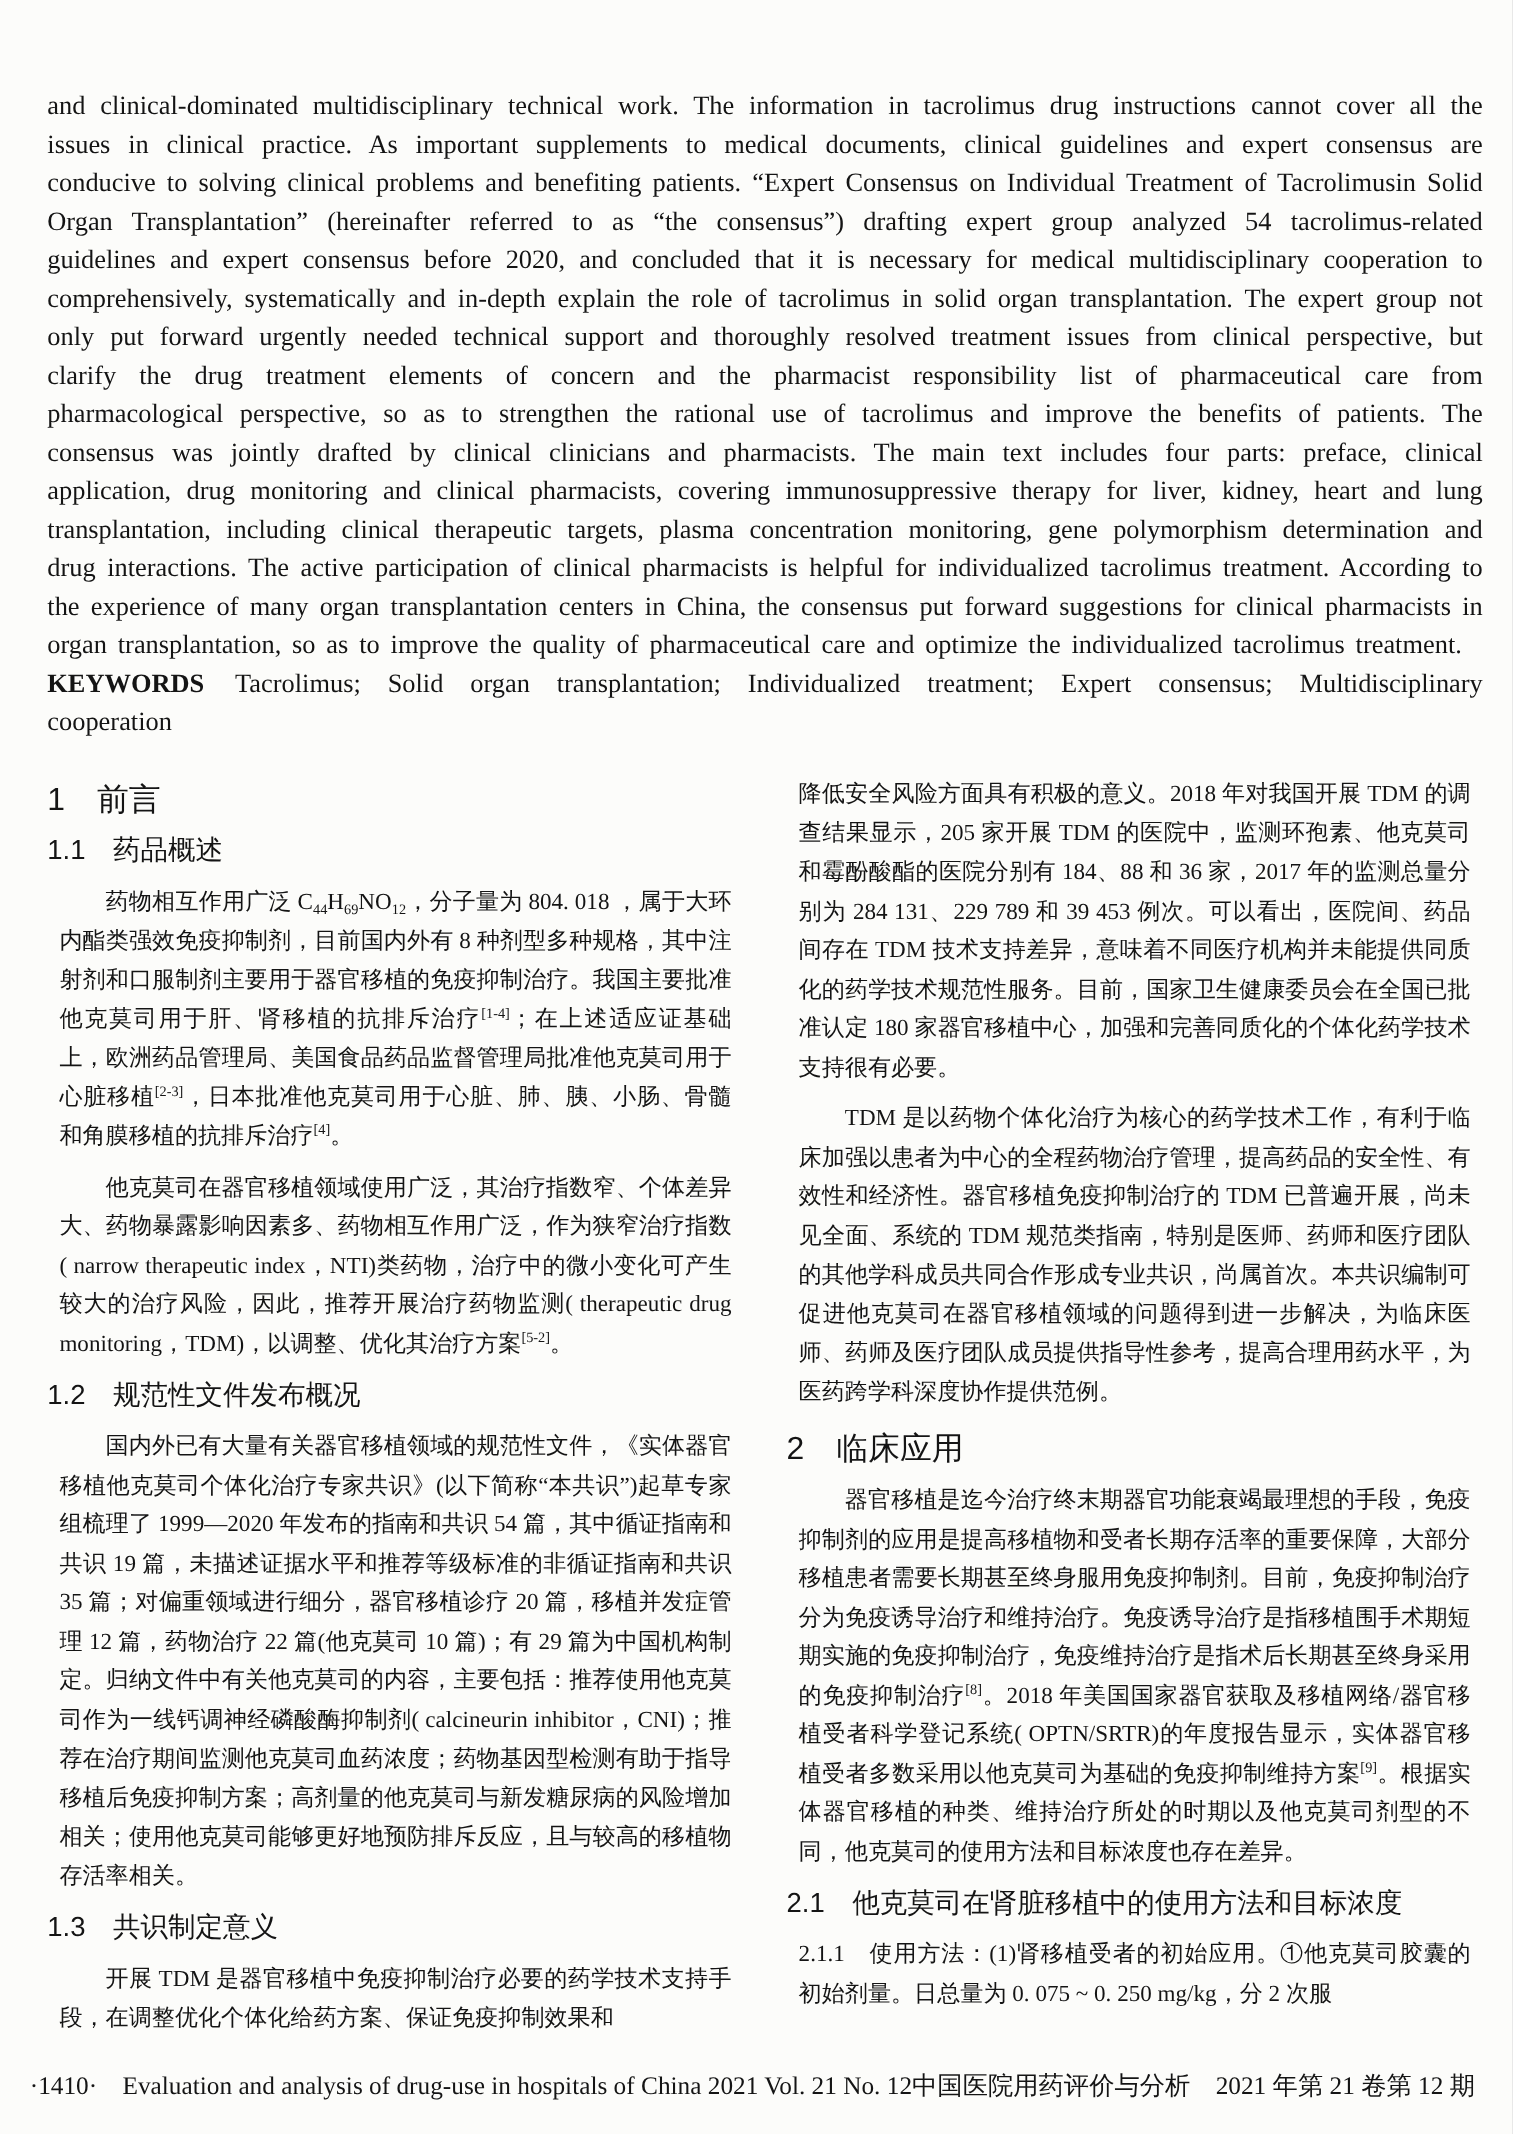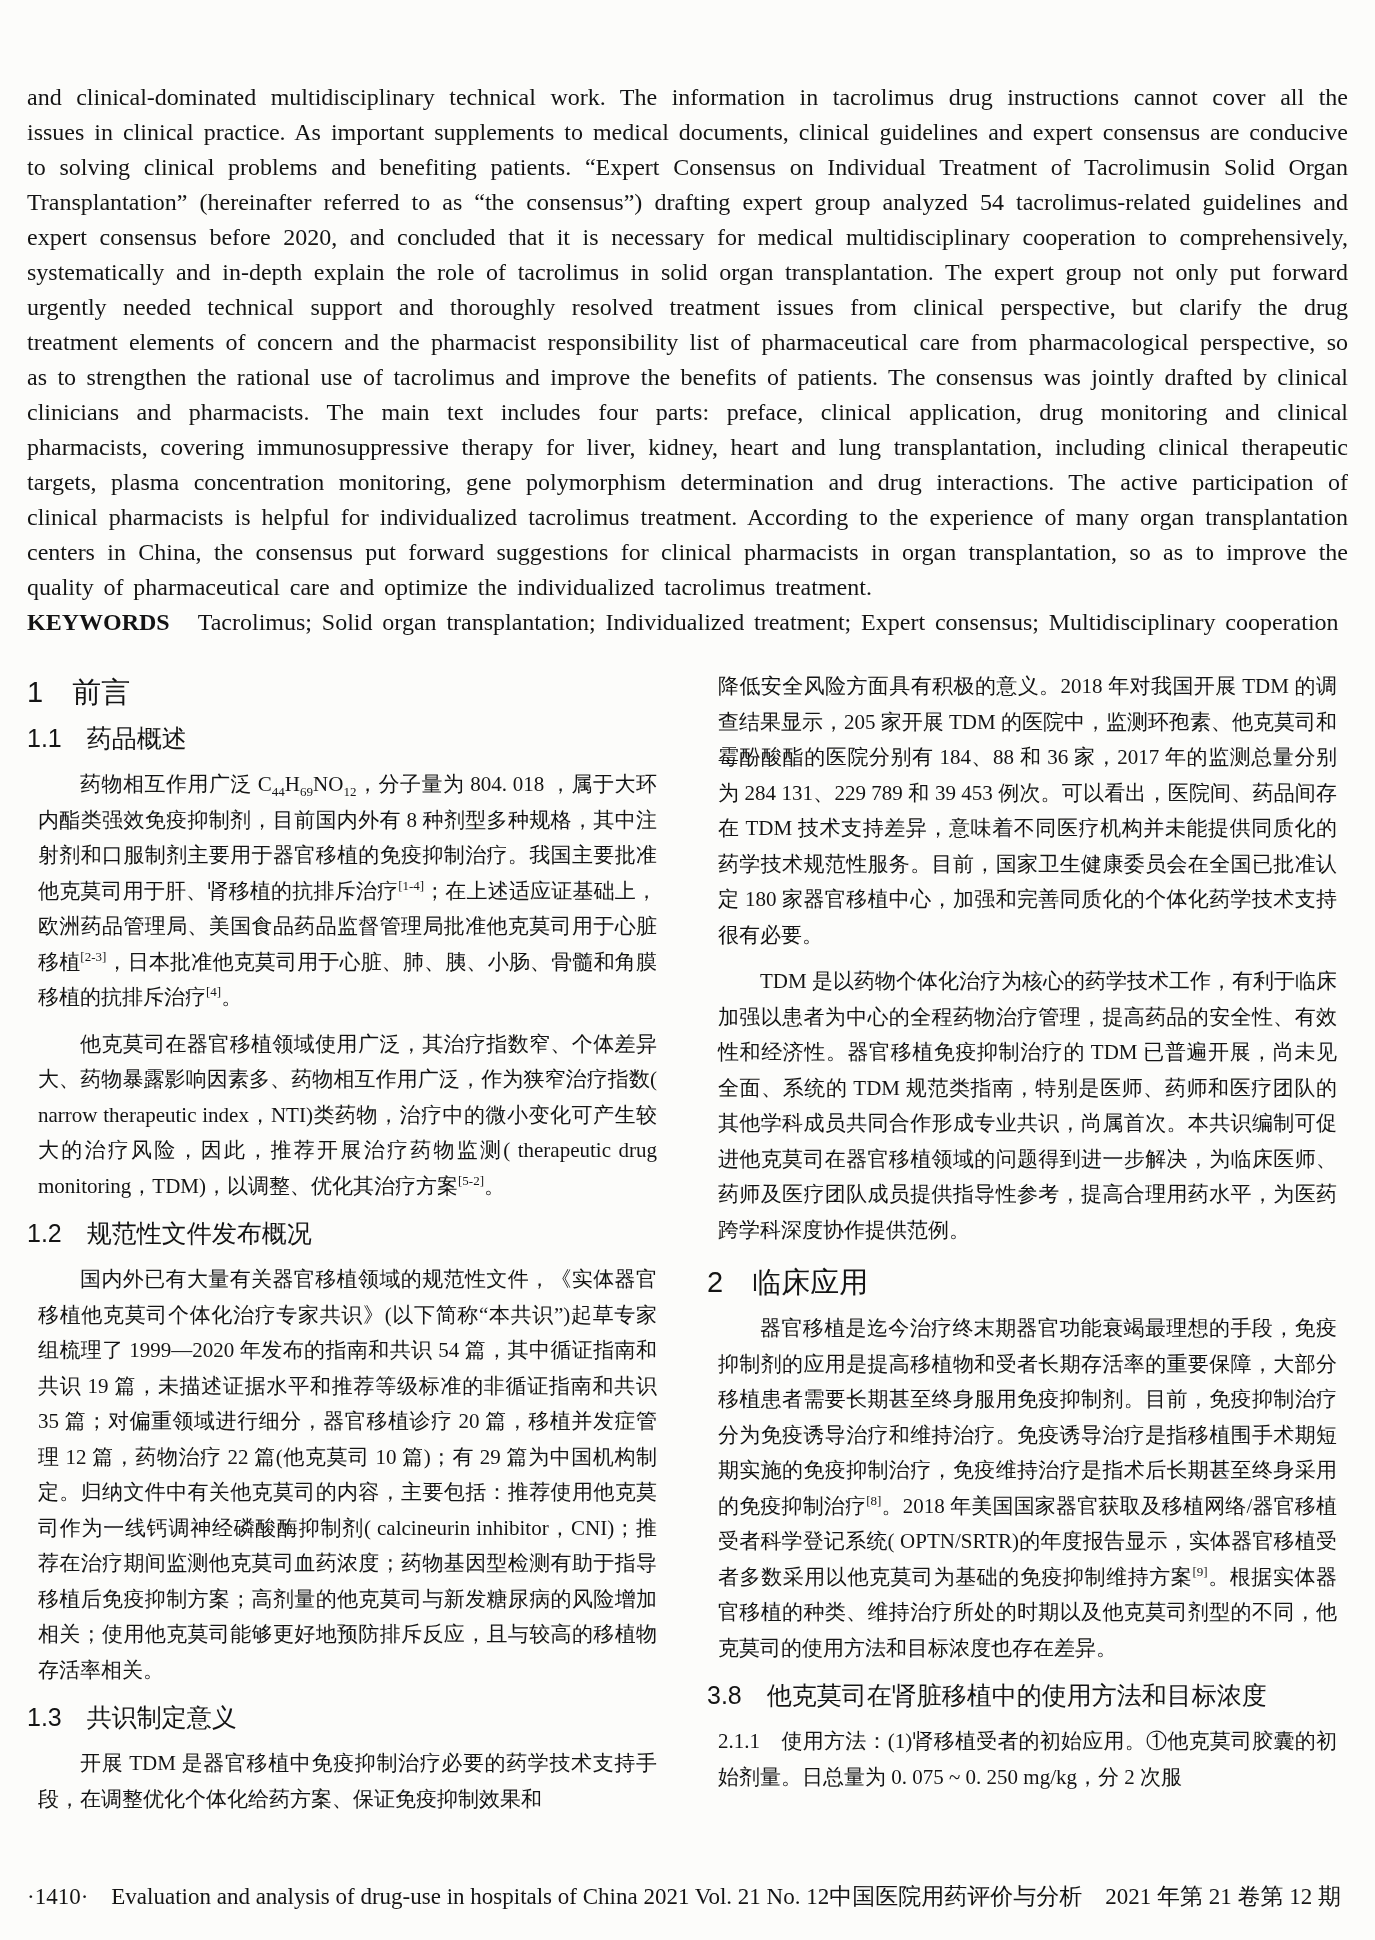--- a/index.html
+++ b/index.html
@@ -3,21 +3,21 @@
 <meta charset="utf-8">
 <style>
   html,body { margin:0; padding:0; background:#d9d9d9; }
   .page {
     position:relative;
     width:1375px; height:1940px;
     margin:0 auto;
     background:#fcfcfa;
     color:#141414;
     box-sizing:border-box;
-    padding:80px 27px 0 27px;
+    padding:80px 27px 0 43px;
     font-family:"Liberation Serif","DejaVu Serif",serif;
     overflow:hidden;
   }
   
   .abs-text {
     margin:0;
     font-size:24px;
     line-height:35px;
     text-align:justify;
     word-spacing:0.16em;
@@ -77,21 +77,21 @@
         <div class="blk h2"><span>1.2　规范性文件发布概况</span></div>
         <div class="blk p"><span>国内外已有大量有关器官移植领域的规范性文件，《实体器官移植他克莫司个体化治疗专家共识》(以下简称“本共识”)起草专家组梳理了 1999—2020 年发布的指南和共识 54 篇，其中循证指南和共识 19 篇，未描述证据水平和推荐等级标准的非循证指南和共识 35 篇；对偏重领域进行细分，器官移植诊疗 20 篇，移植并发症管理 12 篇，药物治疗 22 篇(他克莫司 10 篇)；有 29 篇为中国机构制定。归纳文件中有关他克莫司的内容，主要包括：推荐使用他克莫司作为一线钙调神经磷酸酶抑制剂( calcineurin inhibitor，CNI)；推荐在治疗期间监测他克莫司血药浓度；药物基因型检测有助于指导移植后免疫抑制方案；高剂量的他克莫司与新发糖尿病的风险增加相关；使用他克莫司能够更好地预防排斥反应，且与较高的移植物存活率相关。</span></div>
         <div class="blk h2"><span>1.3　共识制定意义</span></div>
         <div class="blk p"><span>开展 TDM 是器官移植中免疫抑制治疗必要的药学技术支持手段，在调整优化个体化给药方案、保证免疫抑制效果和</span></div>
       </div>
     <div class="col">
         <div class="blk pc"><span>降低安全风险方面具有积极的意义。2018 年对我国开展 TDM 的调查结果显示，205 家开展 TDM 的医院中，监测环孢素、他克莫司和霉酚酸酯的医院分别有 184、88 和 36 家，2017 年的监测总量分别为 284 131、229 789 和 39 453 例次。可以看出，医院间、药品间存在 TDM 技术支持差异，意味着不同医疗机构并未能提供同质化的药学技术规范性服务。目前，国家卫生健康委员会在全国已批准认定 180 家器官移植中心，加强和完善同质化的个体化药学技术支持很有必要。</span></div>
         <div class="blk p"><span>TDM 是以药物个体化治疗为核心的药学技术工作，有利于临床加强以患者为中心的全程药物治疗管理，提高药品的安全性、有效性和经济性。器官移植免疫抑制治疗的 TDM 已普遍开展，尚未见全面、系统的 TDM 规范类指南，特别是医师、药师和医疗团队的其他学科成员共同合作形成专业共识，尚属首次。本共识编制可促进他克莫司在器官移植领域的问题得到进一步解决，为临床医师、药师及医疗团队成员提供指导性参考，提高合理用药水平，为医药跨学科深度协作提供范例。</span></div>
         <div class="blk h1"><span>2　临床应用</span></div>
         <div class="blk p"><span>器官移植是迄今治疗终末期器官功能衰竭最理想的手段，免疫抑制剂的应用是提高移植物和受者长期存活率的重要保障，大部分移植患者需要长期甚至终身服用免疫抑制剂。目前，免疫抑制治疗分为免疫诱导治疗和维持治疗。免疫诱导治疗是指移植围手术期短期实施的免疫抑制治疗，免疫维持治疗是指术后长期甚至终身采用的免疫抑制治疗</span><sup>[8]</sup><span>。2018 年美国国家器官获取及移植网络/器官移植受者科学登记系统( OPTN/SRTR)的年度报告显示，实体器官移植受者多数采用以他克莫司为基础的免疫抑制维持方案</span><sup>[9]</sup><span>。根据实体器官移植的种类、维持治疗所处的时期以及他克莫司剂型的不同，他克莫司的使用方法和目标浓度也存在差异。</span></div>
-        <div class="blk h2"><span>3.8　他克莫司在肾脏移植中的使用方法和目标浓度</span></div>
+        <div class="blk h2"><span>2.1　他克莫司在肾脏移植中的使用方法和目标浓度</span></div>
         <div class="blk pn"><span>2.1.1　使用方法：(1)肾移植受者的初始应用。①他克莫司胶囊的初始剂量。日总量为 0. 075 ~ 0. 250 mg/kg，分 2 次服</span></div>
       </div>
   </section>
 
   <div class="footer">
     <span class="f-left">·1410· Evaluation and analysis of drug-use in hospitals of China 2021 Vol. 21 No. 12</span>
     <span class="f-right">中国医院用药评价与分析  2021 年第 21 卷第 12 期</span>
   </div>
 
 </div>

